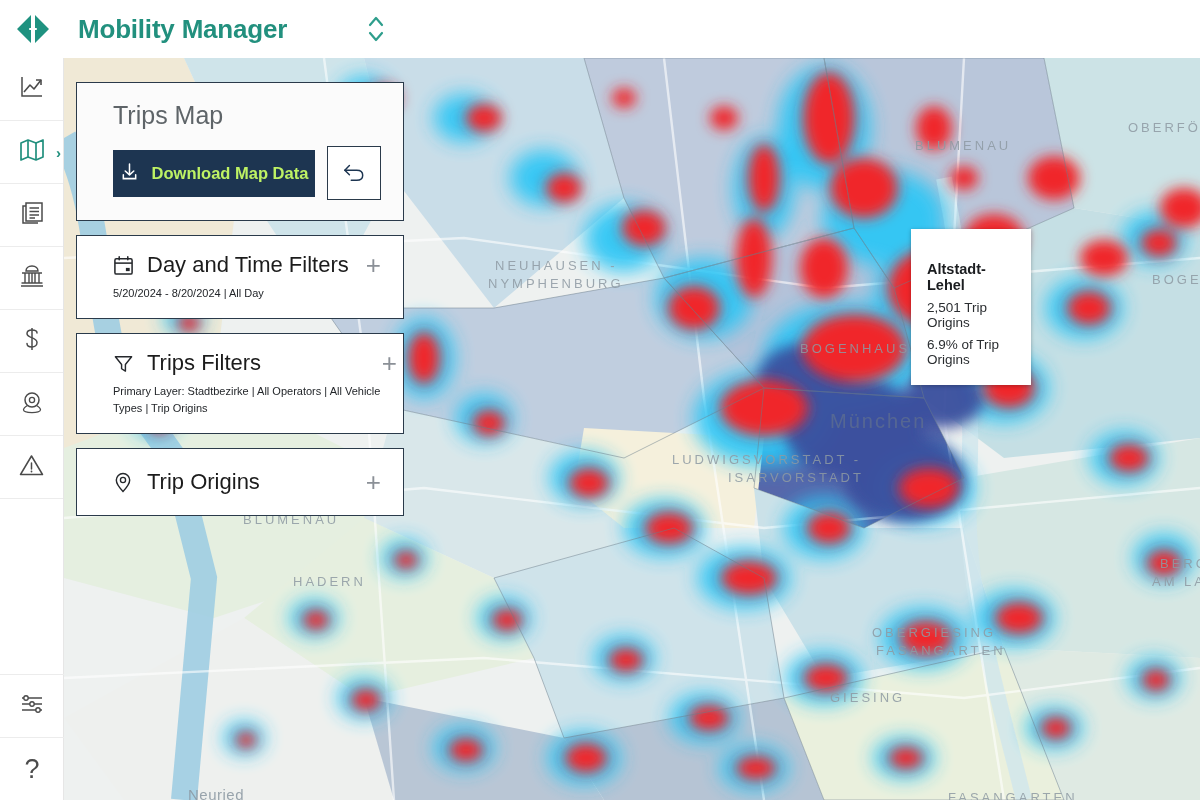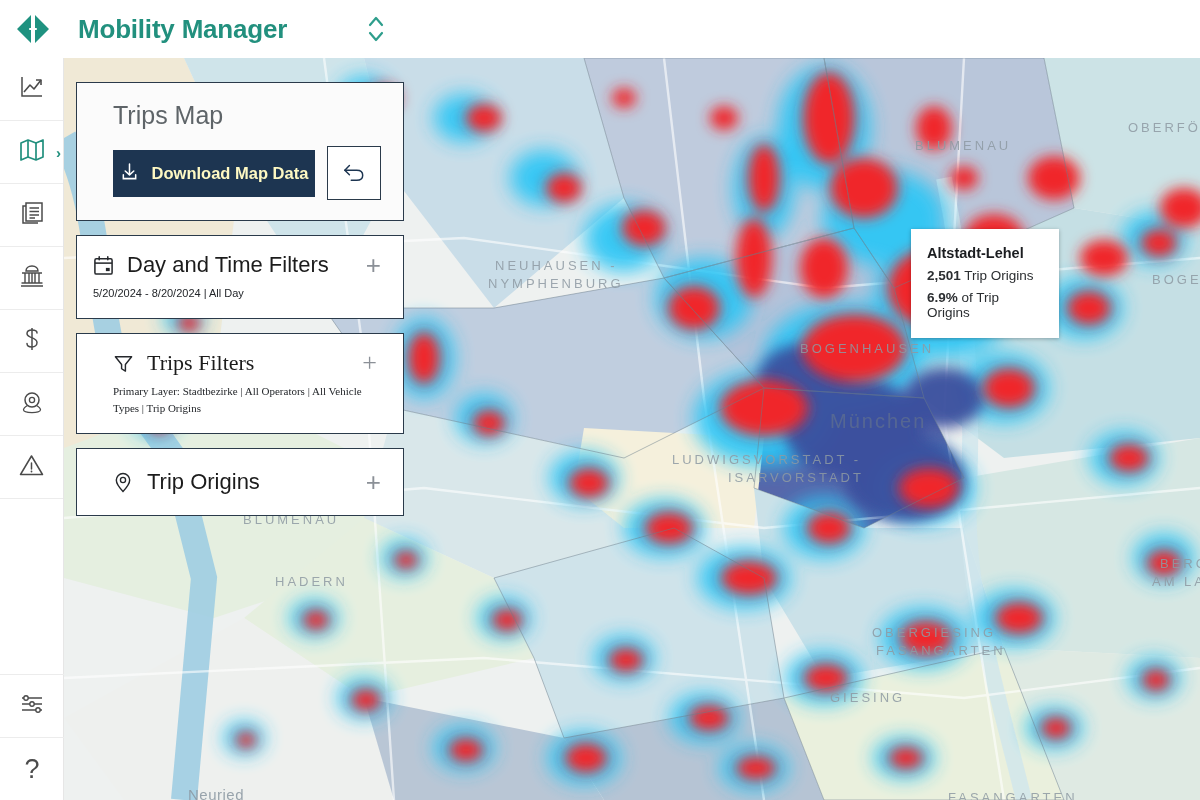--- a/index.html
+++ b/index.html
@@ -104,48 +104,48 @@
     margin-left: auto; color: #8b9097; font-size: 26px; line-height: 1;
     font-weight: 300;
   }
   .head-icon { width: 22px; height: 22px; color: #25282c; display: flex; align-items: center; }
 
   
   #actions { display: flex; align-items: center; margin-top: 16px; gap: 12px; }
   #download-btn {
     flex: 1 1 auto;
     background: #1d3551;
-    color: #fef9c3;
+    color: #bef264;
     height: 47px;
     display: flex; align-items: center; justify-content: center; gap: 13px;
     font-size: 16.5px; font-weight: bold;
     border: none; cursor: pointer;
     font-family: "Liberation Sans", sans-serif;
   }
   #reset-btn {
     width: 54px; height: 54px;
     background: #ffffff; border: 1px solid #2a3a4a;
     display: flex; align-items: center; justify-content: center;
     cursor: pointer; color: #1d3551;
   }
 
   
   #tooltip {
     position: absolute;
     left: 911px; top: 229px;
-    width: 148px;
+    width: 120px;
     background: #ffffff;
-    padding: 16px 14px 18px 16px;
+    padding: 32px 14px 18px 16px;
     box-shadow: 0 1px 4px rgba(0,0,0,.28);
     z-index: 25;
   }
   #tooltip-title { font-size: 14.5px; font-weight: bold; color: #1b1d20; }
   .tt-line { font-size: 13.5px; color: #2b2e31; margin-top: 7px; }
   .tt-line:first-of-type { margin-top: 19px; }
-  .tt-line b { font-weight: bold; }
+  .tt-line b { font-weight: normal; }
 </style>
 </head>
 <body>
 
 <div id="app">
 
   <div id="topbar">
     <div id="logo-mark">
       <svg width="40" height="30" viewBox="0 0 40 30" aria-hidden="true">
         <path d="M17 1 L3 15 L17 29 L17 16 L15.2 16 L15.2 14 L17 14 Z" fill="#1f9280"></path>
@@ -426,21 +426,21 @@
         <div class="maplabel" style="left: 424px; top: 218px;">NYMPHENBURG</div>
         <div class="maplabel" style="left: 851px; top: 80px;">BLUMENAU</div>
         <div class="maplabel" style="left: 1064px; top: 62px;">OBERFÖHRING</div>
         <div class="maplabel" style="left: 736px; top: 283px;">BOGENHAUSEN</div>
         <div class="maplabel" style="left: 608px; top: 394px;">LUDWIGSVORSTADT -</div>
         <div class="maplabel" style="left: 644px; top: 412px; margin-left: 20px;">ISARVORSTADT</div>
         <div class="maplabel" style="left: 1088px; top: 214px;">BOGENHAUSEN</div>
         <div class="maplabel" style="left: 1096px; top: 498px;">BERG</div>
         <div class="maplabel" style="left: 1088px; top: 516px;">AM LAIM</div>
         <div class="maplabel" style="left: 179px; top: 454px;">BLUMENAU</div>
-        <div class="maplabel" style="left: 211px; top: 516px;">HADERN</div>
+        <div class="maplabel" style="left: 229px; top: 516px;">HADERN</div>
         <div class="maplabel" style="left: 808px; top: 567px;">OBERGIESING -</div>
         <div class="maplabel" style="left: 812px; top: 585px;">FASANGARTEN</div>
         <div class="maplabel" style="left: 766px; top: 632px;">GIESING</div>
         <div class="maplabel" style="left: 884px; top: 732px;">FASANGARTEN</div>
         <div class="maplabel town" style="left: 124px; top: 728px;">Neuried</div>
         <div class="maplabel city" style="left: 766px; top: 352px;">München</div>
       </div>
   </div>
 
   <div id="tooltip">
@@ -475,39 +475,39 @@
                 <path d="M8 5 L3 10 L8 15" fill="none" stroke="#1d3551" stroke-width="1.6" stroke-linecap="round" stroke-linejoin="round"></path>
                 <path d="M3 10 H16 C20 10 22.5 12.3 22.5 15.5 C22.5 18.7 20 21 16 21 H10" fill="none" stroke="#1d3551" stroke-width="1.6" stroke-linecap="round"></path>
               </svg>
             </span>
           </button>
         </div>
       </div>
     </div>
 
     <div class="panel plain">
-      <div class="panel-body" style="padding:16px 22px 16px 16px;">
+      <div class="panel-body" style="padding:16px 22px 16px 36px;">
         <div class="panel-row">
           <span class="head-icon">
             <svg width="21" height="21" viewBox="0 0 22 22" aria-hidden="true">
               <rect x="2" y="4" width="18" height="16" rx="1.5" fill="none" stroke="#25282c" stroke-width="1.6"></rect>
               <path d="M2 8.5 H20" stroke="#25282c" stroke-width="1.6"></path>
               <path d="M6.5 1.8 V5 M15.5 1.8 V5" stroke="#25282c" stroke-width="1.6" stroke-linecap="round"></path>
               <rect x="13.5" y="13.5" width="4" height="3.4" fill="#25282c"></rect>
             </svg>
           </span>
           <span class="panel-head-text">Day and Time Filters</span>
           <span class="plus">+</span>
         </div>
         <div class="panel-sub">5/20/2024 - 8/20/2024 | All Day</div>
       </div>
     </div>
 
     <div class="panel plain">
-      <div class="panel-body" style="padding:16px 26px 16px 36px;font-family:Liberation Serif, serif;">
+      <div class="panel-body" style="padding:16px 6px 16px 36px;">
         <div class="panel-row">
           <span class="head-icon">
             <svg width="21" height="21" viewBox="0 0 22 22" aria-hidden="true">
               <path d="M2.5 4 H19.5 L13 12 V19 L9 16.5 V12 Z" fill="none" stroke="#25282c" stroke-width="1.5" stroke-linejoin="round"></path>
             </svg>
           </span>
           <span class="panel-head-text">Trips Filters</span>
           <span class="plus">+</span>
         </div>
         <div class="panel-sub">Primary Layer: Stadtbezirke | All Operators | All Vehicle Types | Trip Origins</div>

